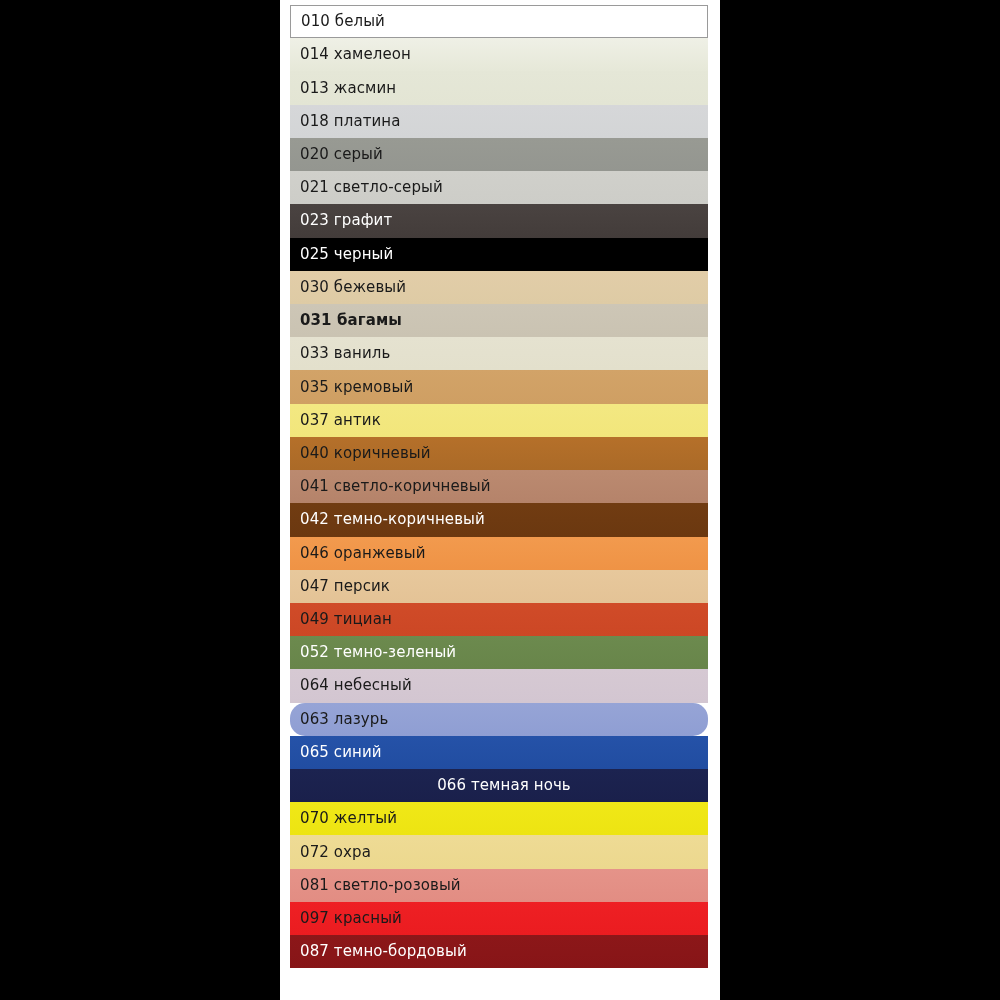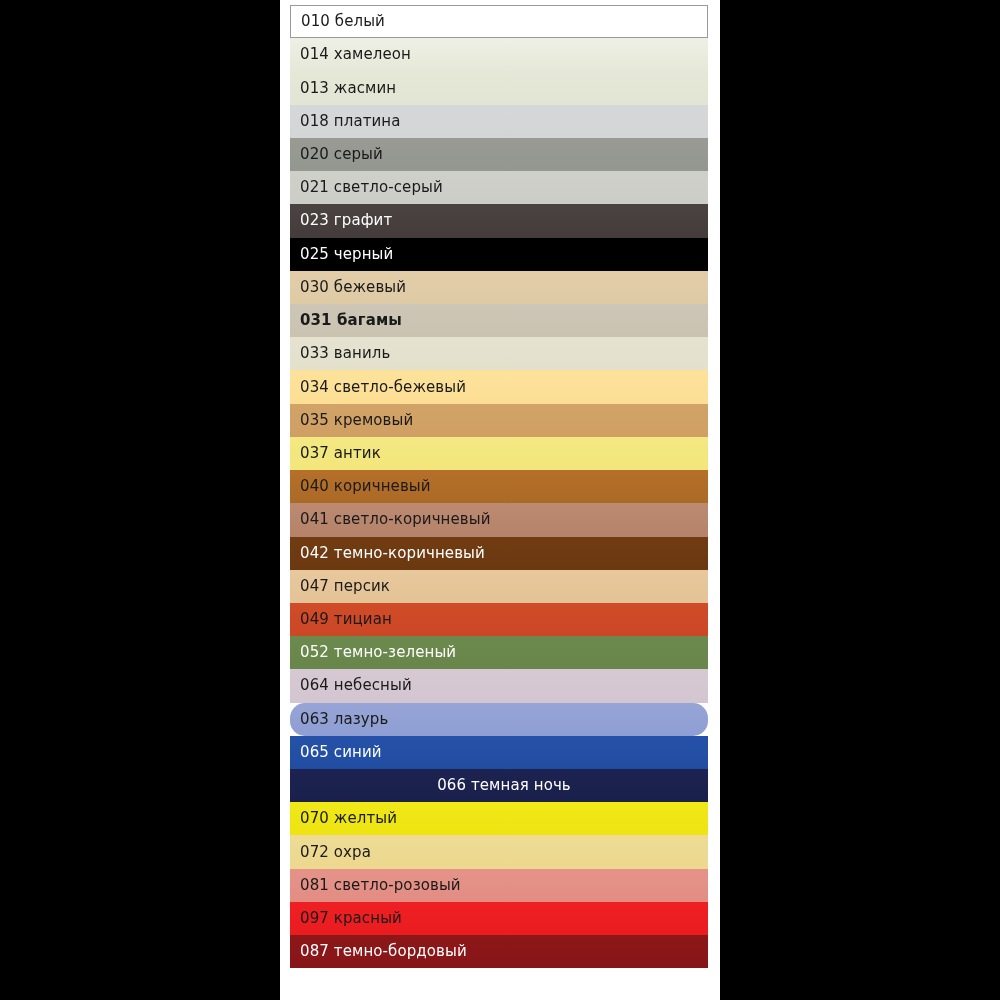--- a/index.html
+++ b/index.html
@@ -93,37 +93,37 @@
       </div>
       <div class="color-row" style="background: linear-gradient(rgb(226, 205, 168), rgb(222, 203, 165)); color: rgb(26, 26, 26);">
         <span class="row-label">030 бежевый</span>
       </div>
       <div class="color-row" style="background: linear-gradient(rgb(205, 198, 182), rgb(202, 195, 178)); color: rgb(26, 26, 26); font-weight: bold;">
         <span class="row-label">031 багамы</span>
       </div>
       <div class="color-row" style="background: linear-gradient(rgb(229, 226, 208), rgb(227, 224, 204)); color: rgb(26, 26, 26);">
         <span class="row-label">033 ваниль</span>
       </div>
-      <div class="color-row" style="background: linear-gradient(rgb(253, 226, 155), rgb(252, 223, 148)); color: rgb(26, 26, 26);">
-        <span class="row-label">034 светло-бежевый</span>
-      </div>
       <div class="color-row" style="background: linear-gradient(rgb(210, 163, 104), rgb(207, 159, 99)); color: rgb(26, 26, 26);">
         <span class="row-label">035 кремовый</span>
       </div>
       <div class="color-row" style="background: linear-gradient(rgb(243, 232, 130), rgb(242, 230, 123)); color: rgb(26, 26, 26);">
         <span class="row-label">037 антик</span>
       </div>
       <div class="color-row" style="background: linear-gradient(rgb(181, 112, 42), rgb(171, 106, 39)); color: rgb(26, 26, 26);">
         <span class="row-label">040 коричневый</span>
       </div>
       <div class="color-row" style="background: linear-gradient(rgb(187, 138, 112), rgb(181, 131, 106)); color: rgb(26, 26, 26);">
         <span class="row-label">041 светло-коричневый</span>
       </div>
       <div class="color-row" style="background: linear-gradient(rgb(113, 60, 18), rgb(107, 56, 16)); color: rgb(255, 255, 255);">
         <span class="row-label">042 темно-коричневый</span>
+      </div>
+      <div class="color-row" style="background: linear-gradient(rgb(242, 154, 78), rgb(239, 147, 69)); color: rgb(26, 26, 26);">
+        <span class="row-label">046 оранжевый</span>
       </div>
       <div class="color-row" style="background: linear-gradient(rgb(231, 200, 156), rgb(228, 195, 150)); color: rgb(26, 26, 26);">
         <span class="row-label">047 персик</span>
       </div>
       <div class="color-row" style="background: linear-gradient(rgb(208, 75, 40), rgb(204, 71, 37)); color: rgb(26, 26, 26);">
         <span class="row-label">049 тициан</span>
       </div>
       <div class="color-row" style="background: linear-gradient(rgb(108, 138, 78), rgb(104, 133, 74)); color: rgb(255, 255, 255);">
         <span class="row-label">052 темно-зеленый</span>
       </div>

